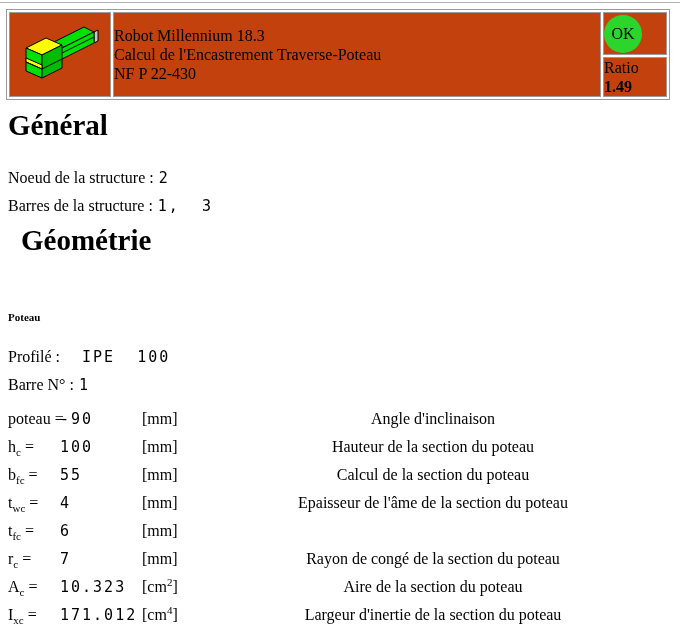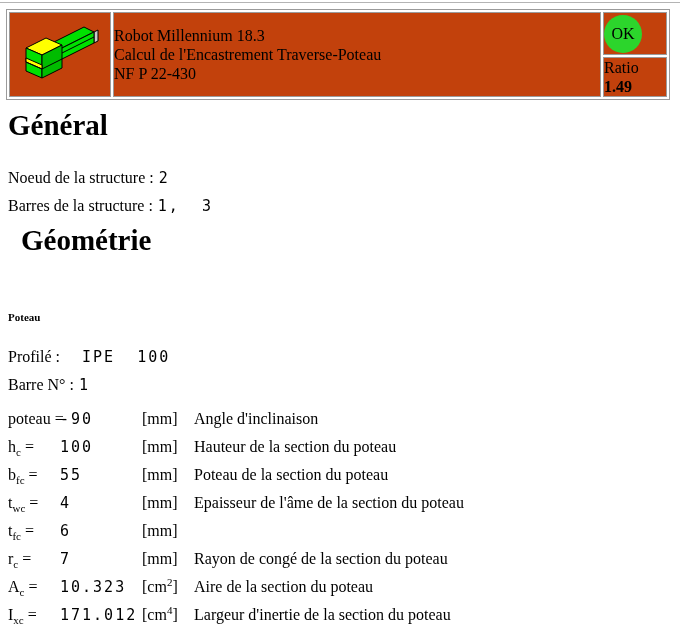--- a/index.html
+++ b/index.html
@@ -56,21 +56,21 @@
   #param-rows, #resistance-row-mount{margin-top:6px;}
   .prow{
     display:grid;grid-template-columns:52px 72px 52px auto;
     line-height:28px;align-items:baseline;
   }
   .prow .sym{white-space:nowrap;}
   .prow .sym sub{font-size:11px;line-height:0;}
   .prow .val{text-align:left;}
   .prow .unit{padding-left:10px;white-space:nowrap;}
   .prow .unit sup{font-size:11px;line-height:0;}
-  .prow .desc{padding-left:10px;white-space:nowrap;}
+  .prow .desc{padding-left:10px;white-space:nowrap;text-align:center;}
   #material-line{margin-top:8px;line-height:26px;}
 </style>
 </head>
 <body>
 
 <div class="topline"></div>
 
 <table class="hdr">
   <tbody>
       <tr>
@@ -139,21 +139,21 @@
     <span class="sym"><span class="symletter">h</span><sub>c</sub><span> =</span></span>
     <span class="val mono">100</span>
     <span class="unit"><span>[mm]</span><sup></sup><span></span></span>
     <span class="desc">Hauteur de la section du poteau</span>
   </div>
 
   <div class="prow">
     <span class="sym"><span class="symletter">b</span><sub>fc</sub><span> =</span></span>
     <span class="val mono">55</span>
     <span class="unit"><span>[mm]</span><sup></sup><span></span></span>
-    <span class="desc">Poteau de la section du poteau</span>
+    <span class="desc">Calcul de la section du poteau</span>
   </div>
 
   <div class="prow">
     <span class="sym"><span class="symletter">t</span><sub>wc</sub><span> =</span></span>
     <span class="val mono">4</span>
     <span class="unit"><span>[mm]</span><sup></sup><span></span></span>
     <span class="desc">Epaisseur de l'âme de la section du poteau</span>
   </div>
 
   <div class="prow">

